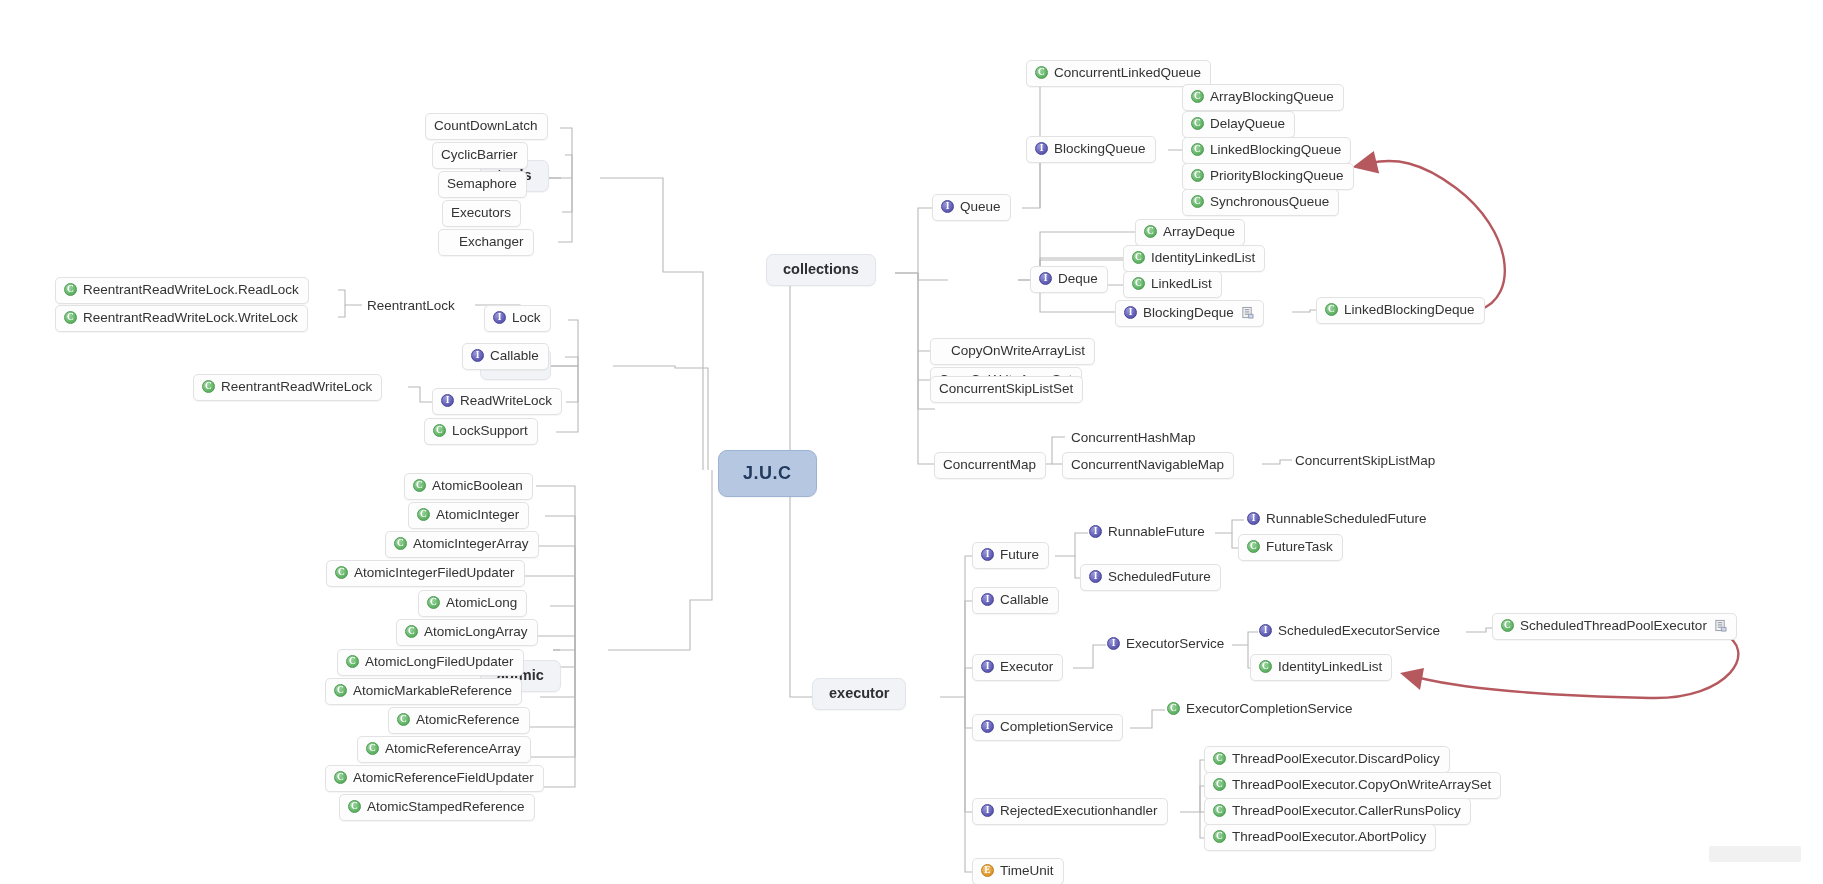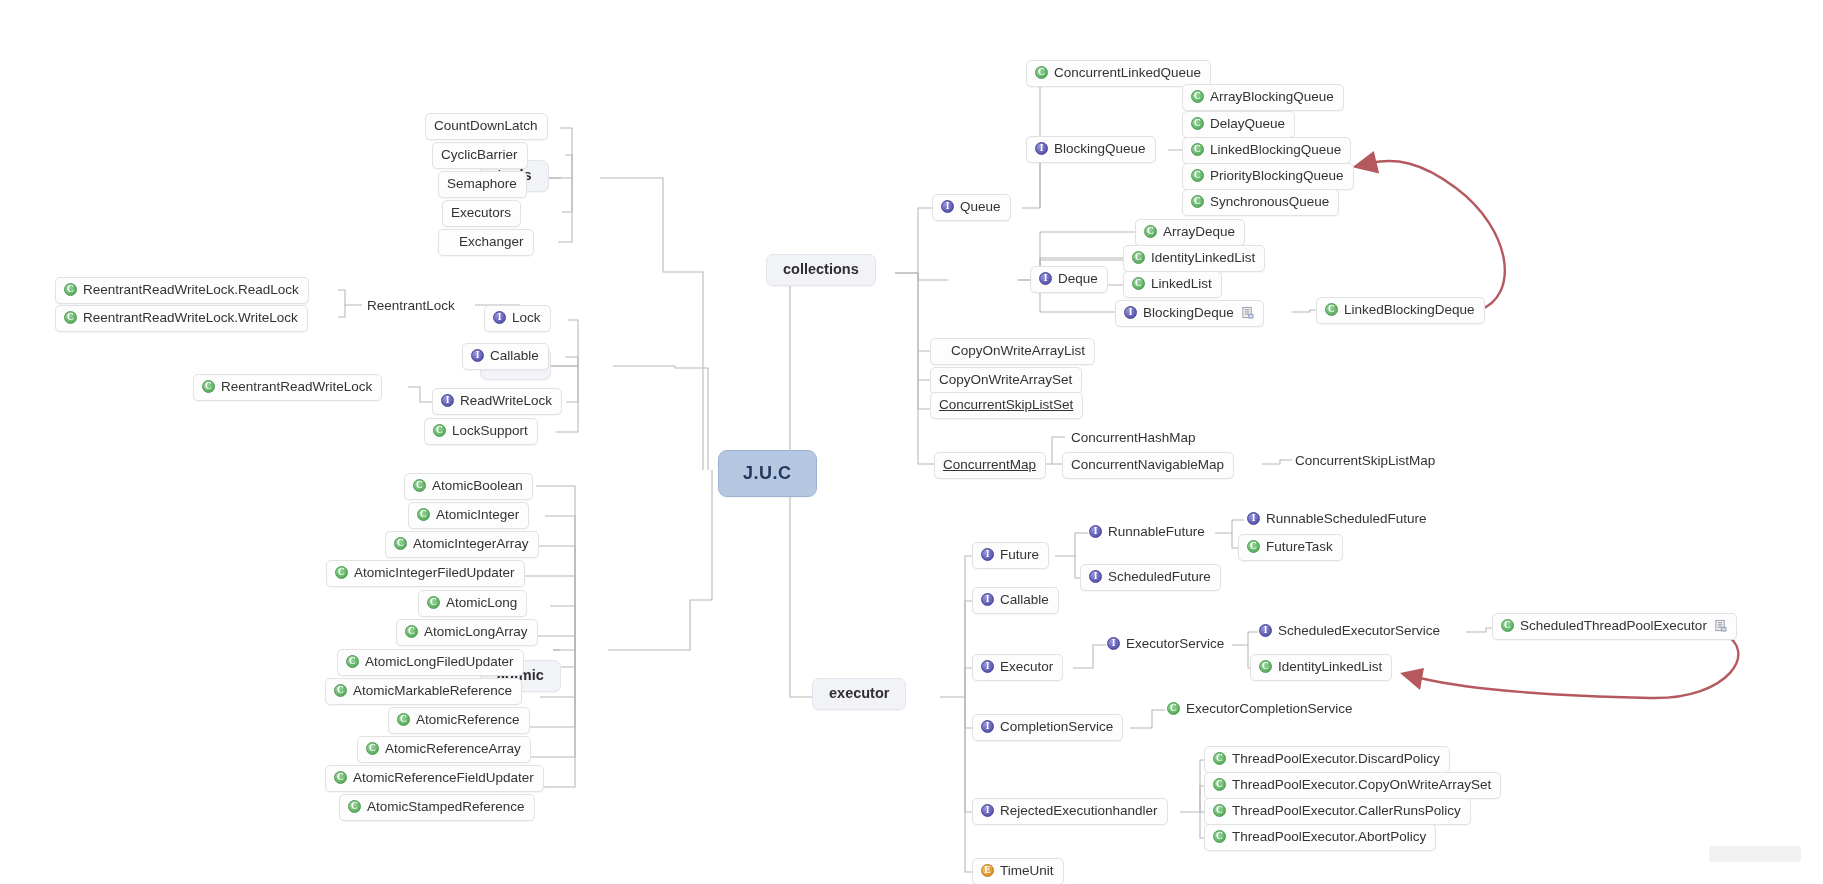--- a/index.html
+++ b/index.html
@@ -433,25 +433,25 @@
     <span class="ic cls">C</span>
     <span class="lbl">LinkedBlockingDeque</span>
   </div>
 
   <div class="node" style="left:930px; top:338px;padding-left:20px;">
     <span class="lbl">CopyOnWriteArrayList</span>
   </div>
   <div class="node" style="left:930px; top:367px;">
     <span class="lbl">CopyOnWriteArraySet</span>
   </div>
-  <div class="node" style="left:930px; top:392px;text-decoration:underline;">
+  <div class="node" style="left:930px; top:376px;">
     <span class="lbl">ConcurrentSkipListSet</span>
   </div>
 
-  <div class="node" style="left:934px; top:452px;text-decoration:underline;">
+  <div class="node" style="left:934px; top:452px;">
     <span class="lbl">ConcurrentMap</span>
   </div>
   <div class="node bare" style="left:1062px; top:425px;">
     <span class="lbl">ConcurrentHashMap</span>
   </div>
   <div class="node" style="left:1062px; top:452px;">
     <span class="lbl">ConcurrentNavigableMap</span>
   </div>
   <div class="node bare" style="left:1286px; top:448px;">
     <span class="lbl">ConcurrentSkipListMap</span>

